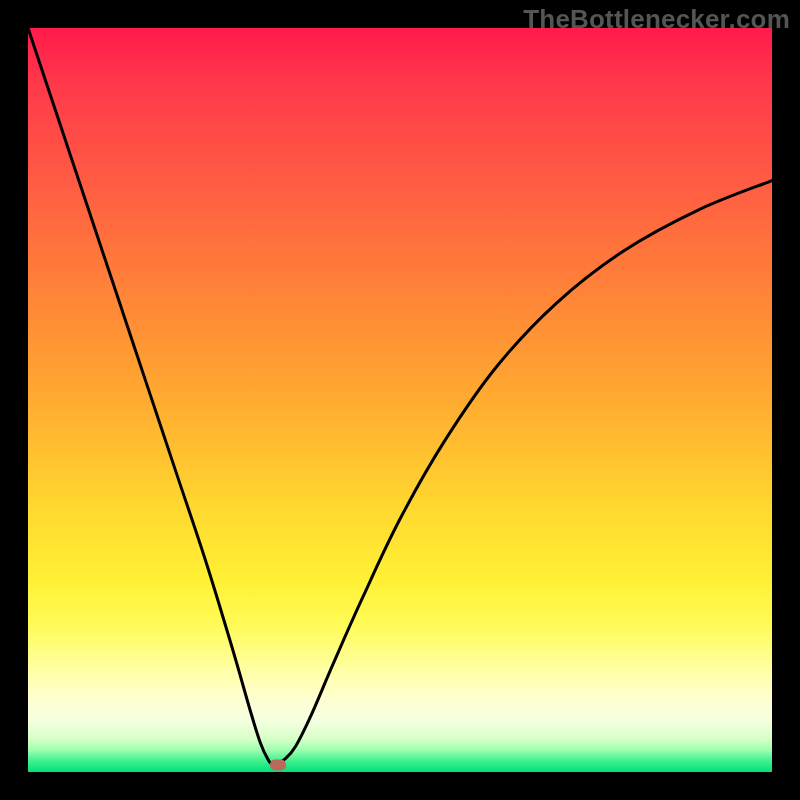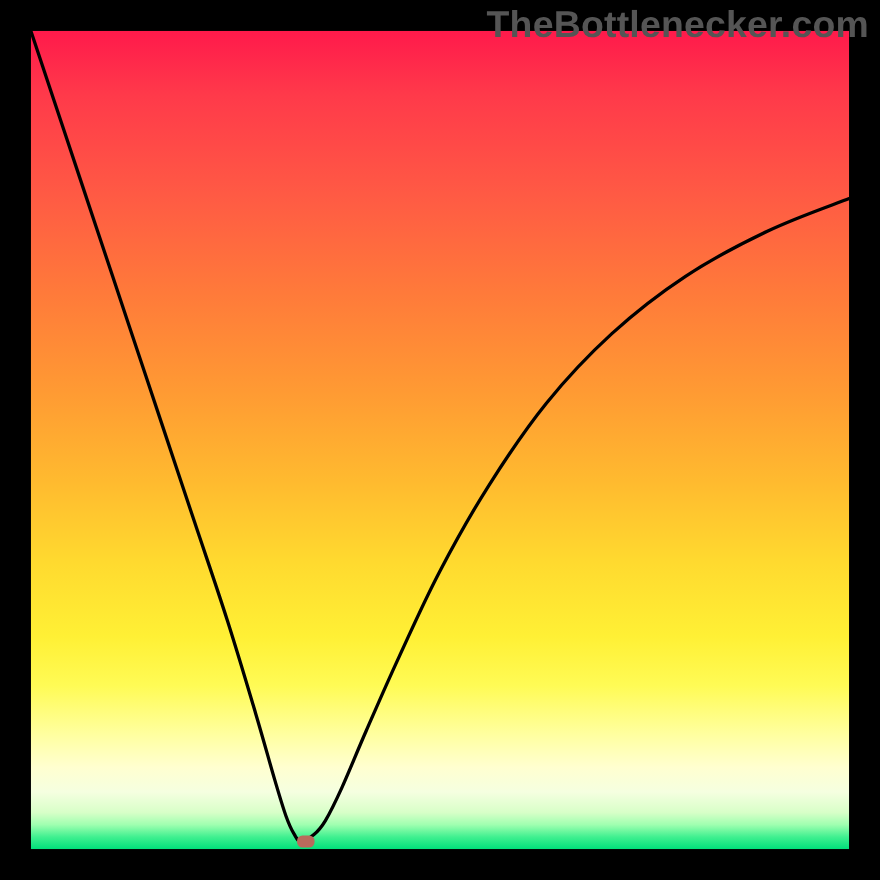--- a/index.html
+++ b/index.html
@@ -14,21 +14,21 @@
     position: relative;
     width: 800px;
     height: 800px;
     background: #000;
   }
   .attribution {
     position: absolute;
     top: 4px;
     right: 10px;
     color: #555;
-    font-size: 34px;
+    font-size: 26px;
     font-weight: 600;
     letter-spacing: 0.2px;
     z-index: 5;
   }
   .plot {
     position: absolute;
     left: 28px;
     top: 28px;
     width: 744px;
     height: 744px;

